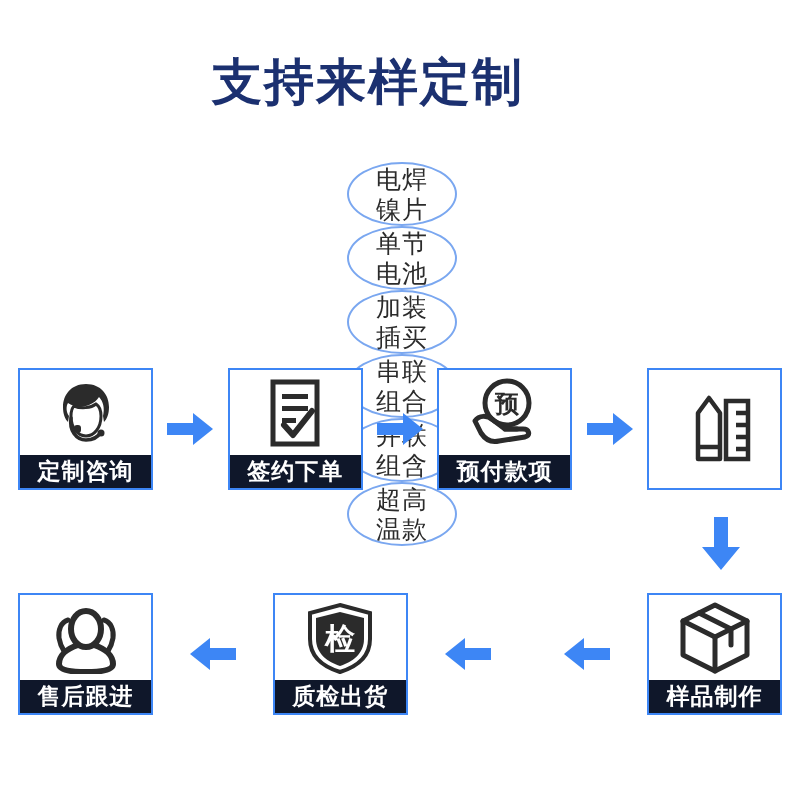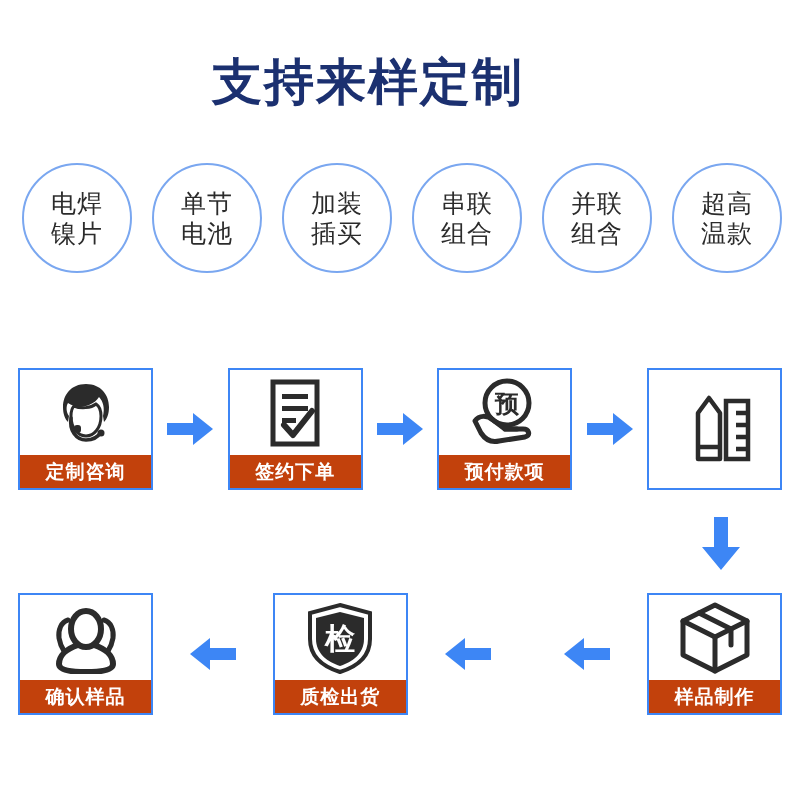--- a/index.html
+++ b/index.html
@@ -32,20 +32,21 @@
   
   #badge-row {
     position: absolute;
     top: 162px;
     left: 22px;
     width: 760px;
     height: 112px;
     display: flex;
     justify-content: space-between;
     align-items: center;
+    flex-direction: column;
   }
   .badge {
     width: 110px;
     height: 110px;
     border: 2px solid #7aa7f0;
     border-radius: 50%;
     display: flex;
     flex-direction: column;
     align-items: center;
     justify-content: center;
@@ -85,23 +86,23 @@
   .card-icon {
     flex: 1 1 auto;
     display: flex;
     align-items: center;
     justify-content: center;
     background: #ffffff;
   }
   .card-icon svg { display: block; }
   .card-label {
     height: 33px;
-    background: #c2410c;
+    background: #0f172a;
     color: #ffffff;
-    font-size: 19px;
+    font-size: 23px;
     font-weight: 600;
     letter-spacing: 1px;
     display: flex;
     align-items: center;
     justify-content: center;
     line-height: 33px;
   }
 
   
   .arrow-h {
@@ -241,21 +242,21 @@
 
   <div class="card">
     <div class="card-icon">
       <svg width="80" height="72" viewBox="0 0 80 72" aria-hidden="true">
         <path d="M22 18 C15 20 12 28 13 36 C14 42 16 46 18 49" fill="none" stroke="#2b2b2b" stroke-width="5" stroke-linecap="round"></path>
         <path d="M58 18 C65 20 68 28 67 36 C66 42 64 46 62 49" fill="none" stroke="#2b2b2b" stroke-width="5" stroke-linecap="round"></path>
         <ellipse cx="40" cy="27" rx="15" ry="18" fill="none" stroke="#2b2b2b" stroke-width="6"></ellipse>
         <path d="M32 43 C20 47 13 54 13 62 C13 68 24 70 40 70 C56 70 67 68 67 62 C67 54 60 47 48 43" fill="none" stroke="#2b2b2b" stroke-width="6" stroke-linejoin="round"></path>
       </svg>
     </div>
-    <div class="card-label">确认样品</div>
+    <div class="card-label">售后跟进</div>
   </div>
 
   <div class="arrow-h">
     <svg width="46" height="34" viewBox="0 0 46 34" aria-hidden="true">
       <path d="M46 11 H20 V1 L0 17 L20 33 V23 H46 Z" fill="#3d86f5"></path>
     </svg>
   </div>
 
   <div class="card">
     <div class="card-icon">

